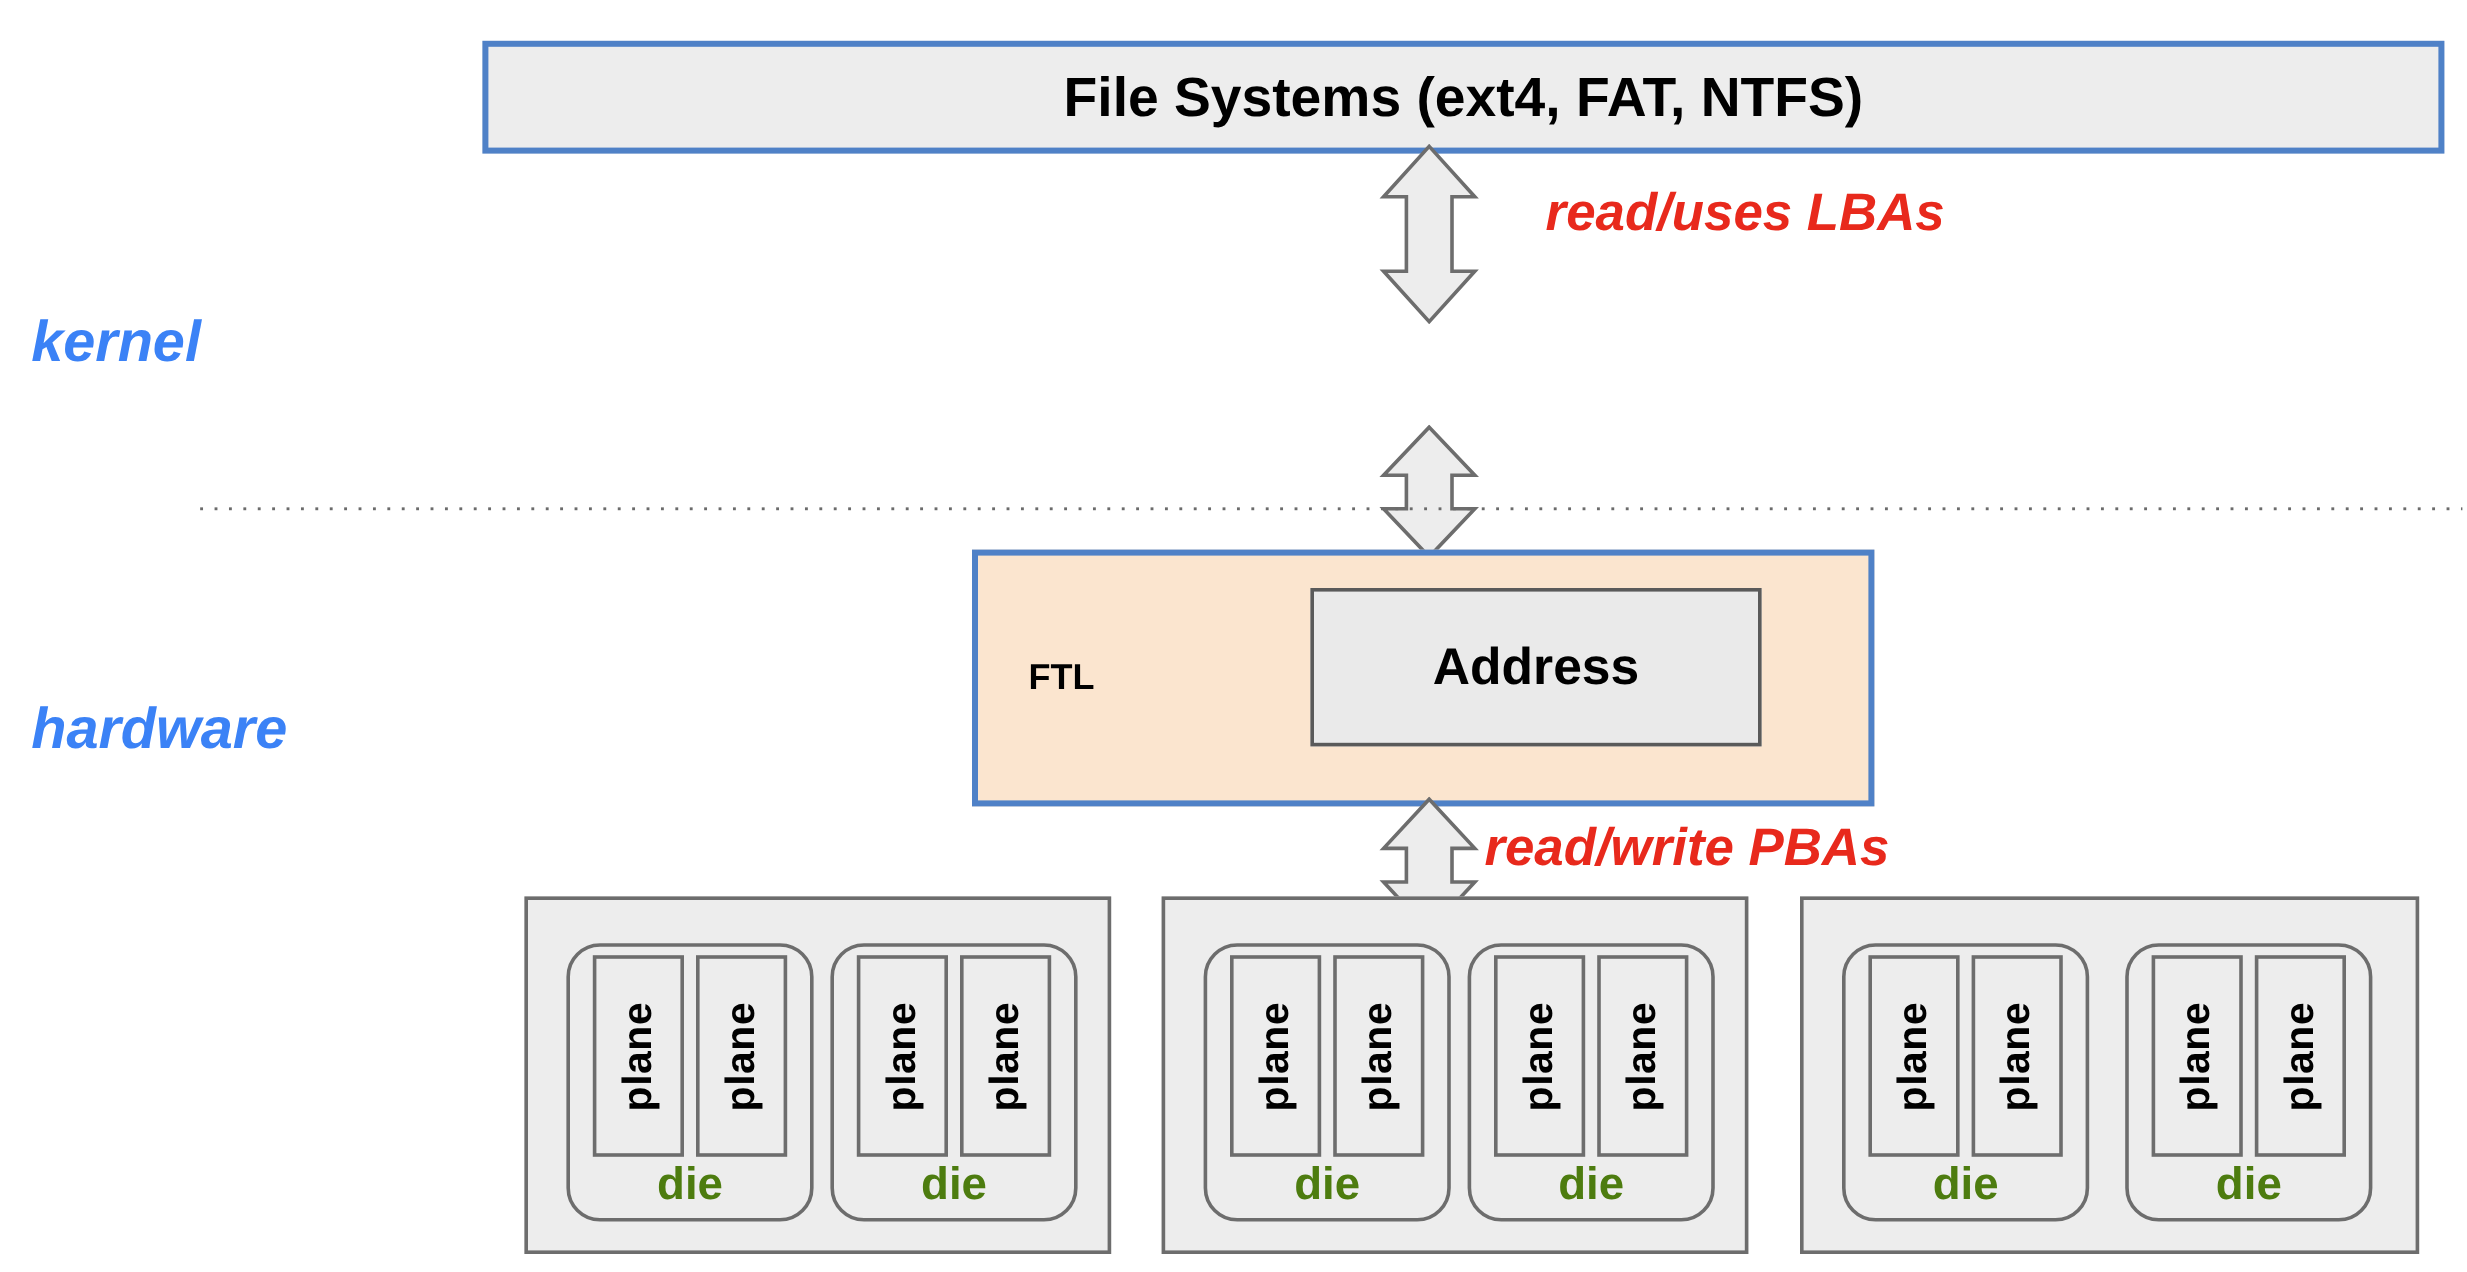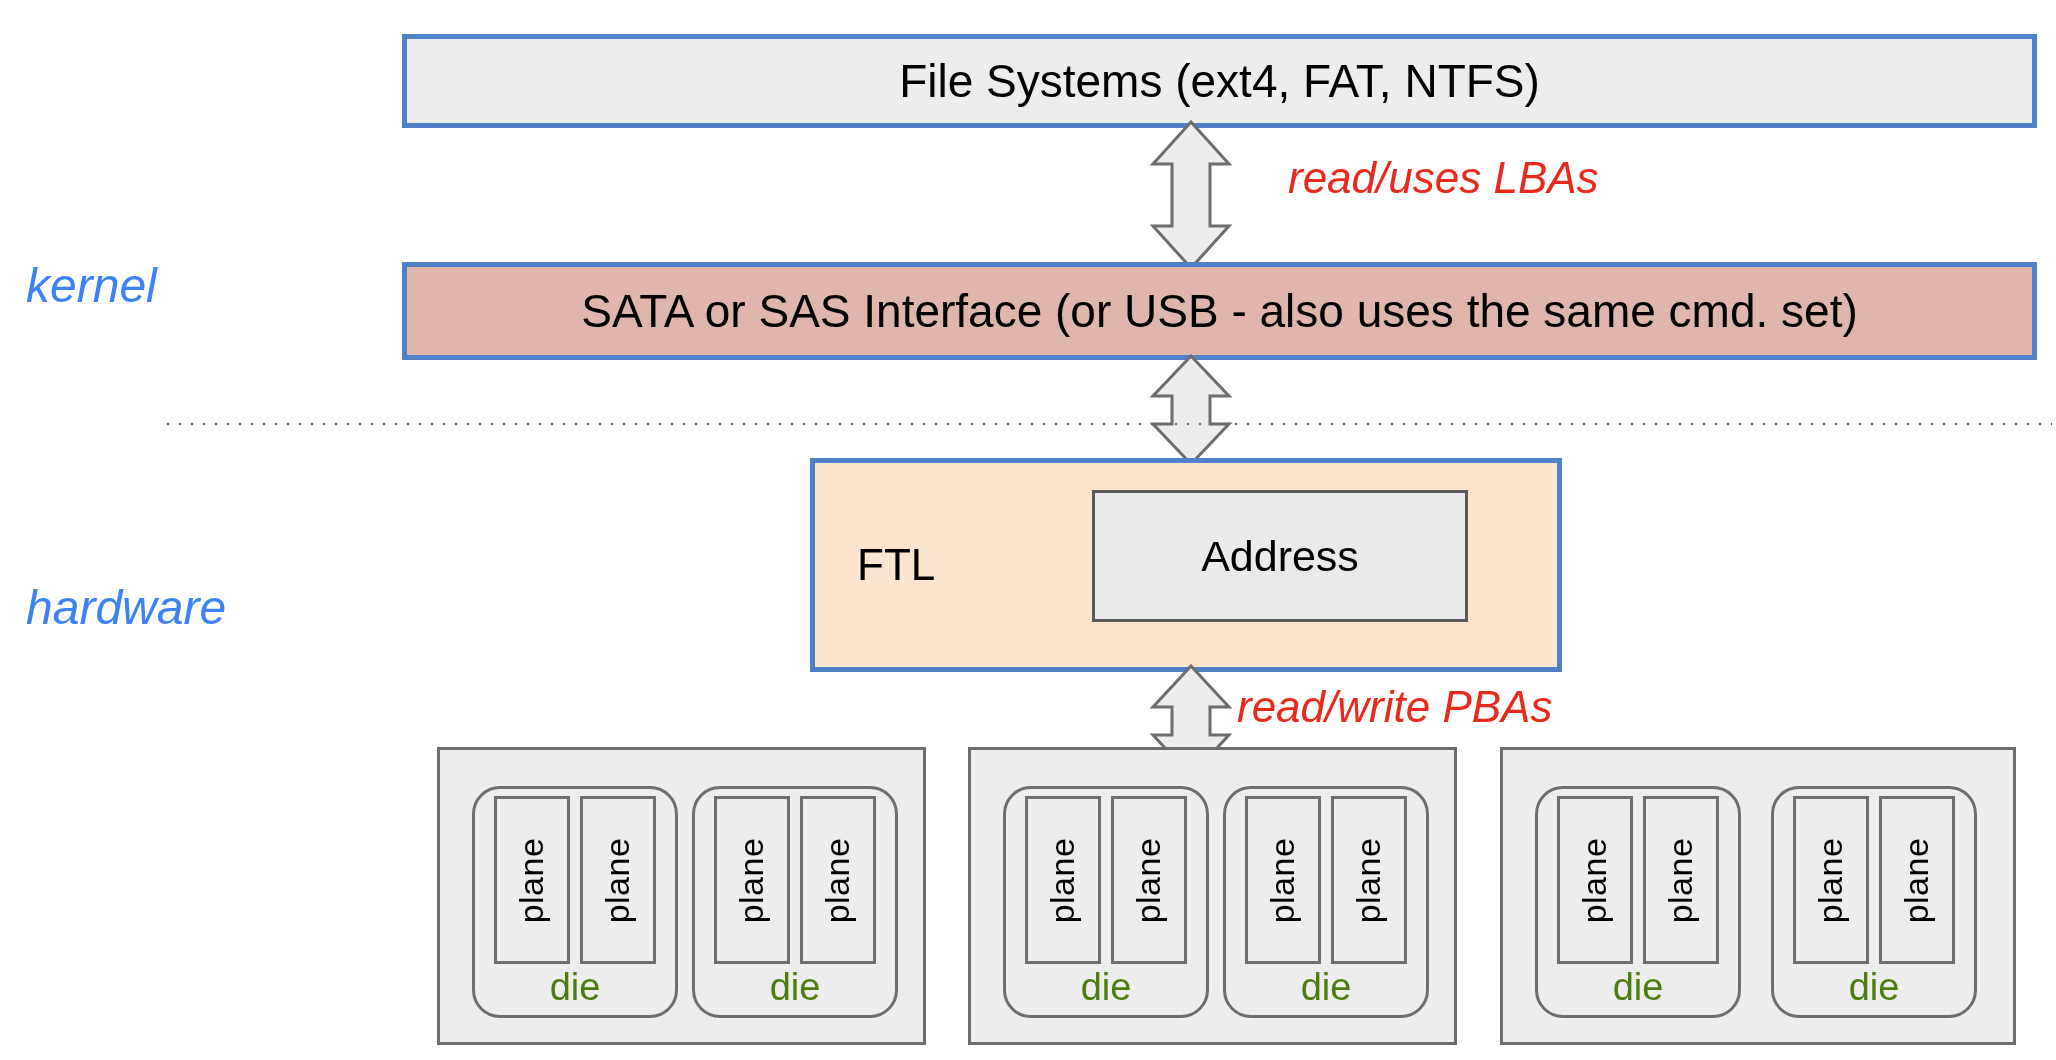--- a/index.html
+++ b/index.html
@@ -9,20 +9,21 @@
   }
   body {
     font-family: "Liberation Sans", sans-serif;
   }
   #stage {
     position: relative;
     width: 2056px;
     height: 1060px;
     background: #ffffff;
     overflow: hidden;
+    font-weight: bold;
   }
 
   
   .abs { position: absolute; box-sizing: border-box; }
 
   
   .layer-box {
     border: 5px solid #4f81c7;
     display: flex;
     align-items: center;
@@ -48,21 +49,21 @@
   
   #ftl-box {
     left: 810px; top: 458px; width: 752px; height: 214px;
     background: #fbe5cf;
     border: 5px solid #4f81c7;
   }
   #ftl-label {
     position: absolute;
     left: 42px; top: 0; height: 100%;
     display: flex; align-items: center;
-    font-size: 44px; color: #000;
+    font-size: 30px; color: #000;
   }
   #addr-box {
     left: 1092px; top: 490px; width: 376px; height: 132px;
     background: #eaeaea;
     border: 3px solid #5a5a5a;
     display: flex; 
     align-items: center; justify-content: center;
     line-height: 1.12;
   }
   #addr-box .addr-line { font-size: 43px; color: #000; white-space: nowrap; }
@@ -169,23 +170,20 @@
   <div id="arrow-fs-sata" class="abs biarrow">
     <svg width="86" height="150" viewBox="0 0 86 150" xmlns="http://www.w3.org/2000/svg">
       <polygon points="43,2 81,44 62,44 62,106 81,106 43,148 5,106 24,106 24,44 5,44" fill="#ededed" stroke="#6d6d6d" stroke-width="3" stroke-linejoin="miter"></polygon>
     </svg>
   </div>
 
   <div id="lba-note" class="abs red-note">read/uses LBAs</div>
 
   <div id="kernel-caption" class="abs side-caption">kernel</div>
 
-  <div id="sata-box" class="abs layer-box">
-    <span class="layer-label">SATA or SAS Interface (or USB  - also uses the same cmd. set)</span>
-  </div>
 
   <div id="arrow-sata-ftl" class="abs biarrow">
     <svg width="86" height="112" viewBox="0 0 86 112" xmlns="http://www.w3.org/2000/svg">
       <polygon points="43,2 81,42 62,42 62,70 81,70 43,110 5,70 24,70 24,42 5,42" fill="#ededed" stroke="#6d6d6d" stroke-width="3" stroke-linejoin="miter"></polygon>
     </svg>
   </div>
 
   <div id="divider" class="abs"></div>
 
   <div id="hardware-caption" class="abs side-caption">hardware</div>

